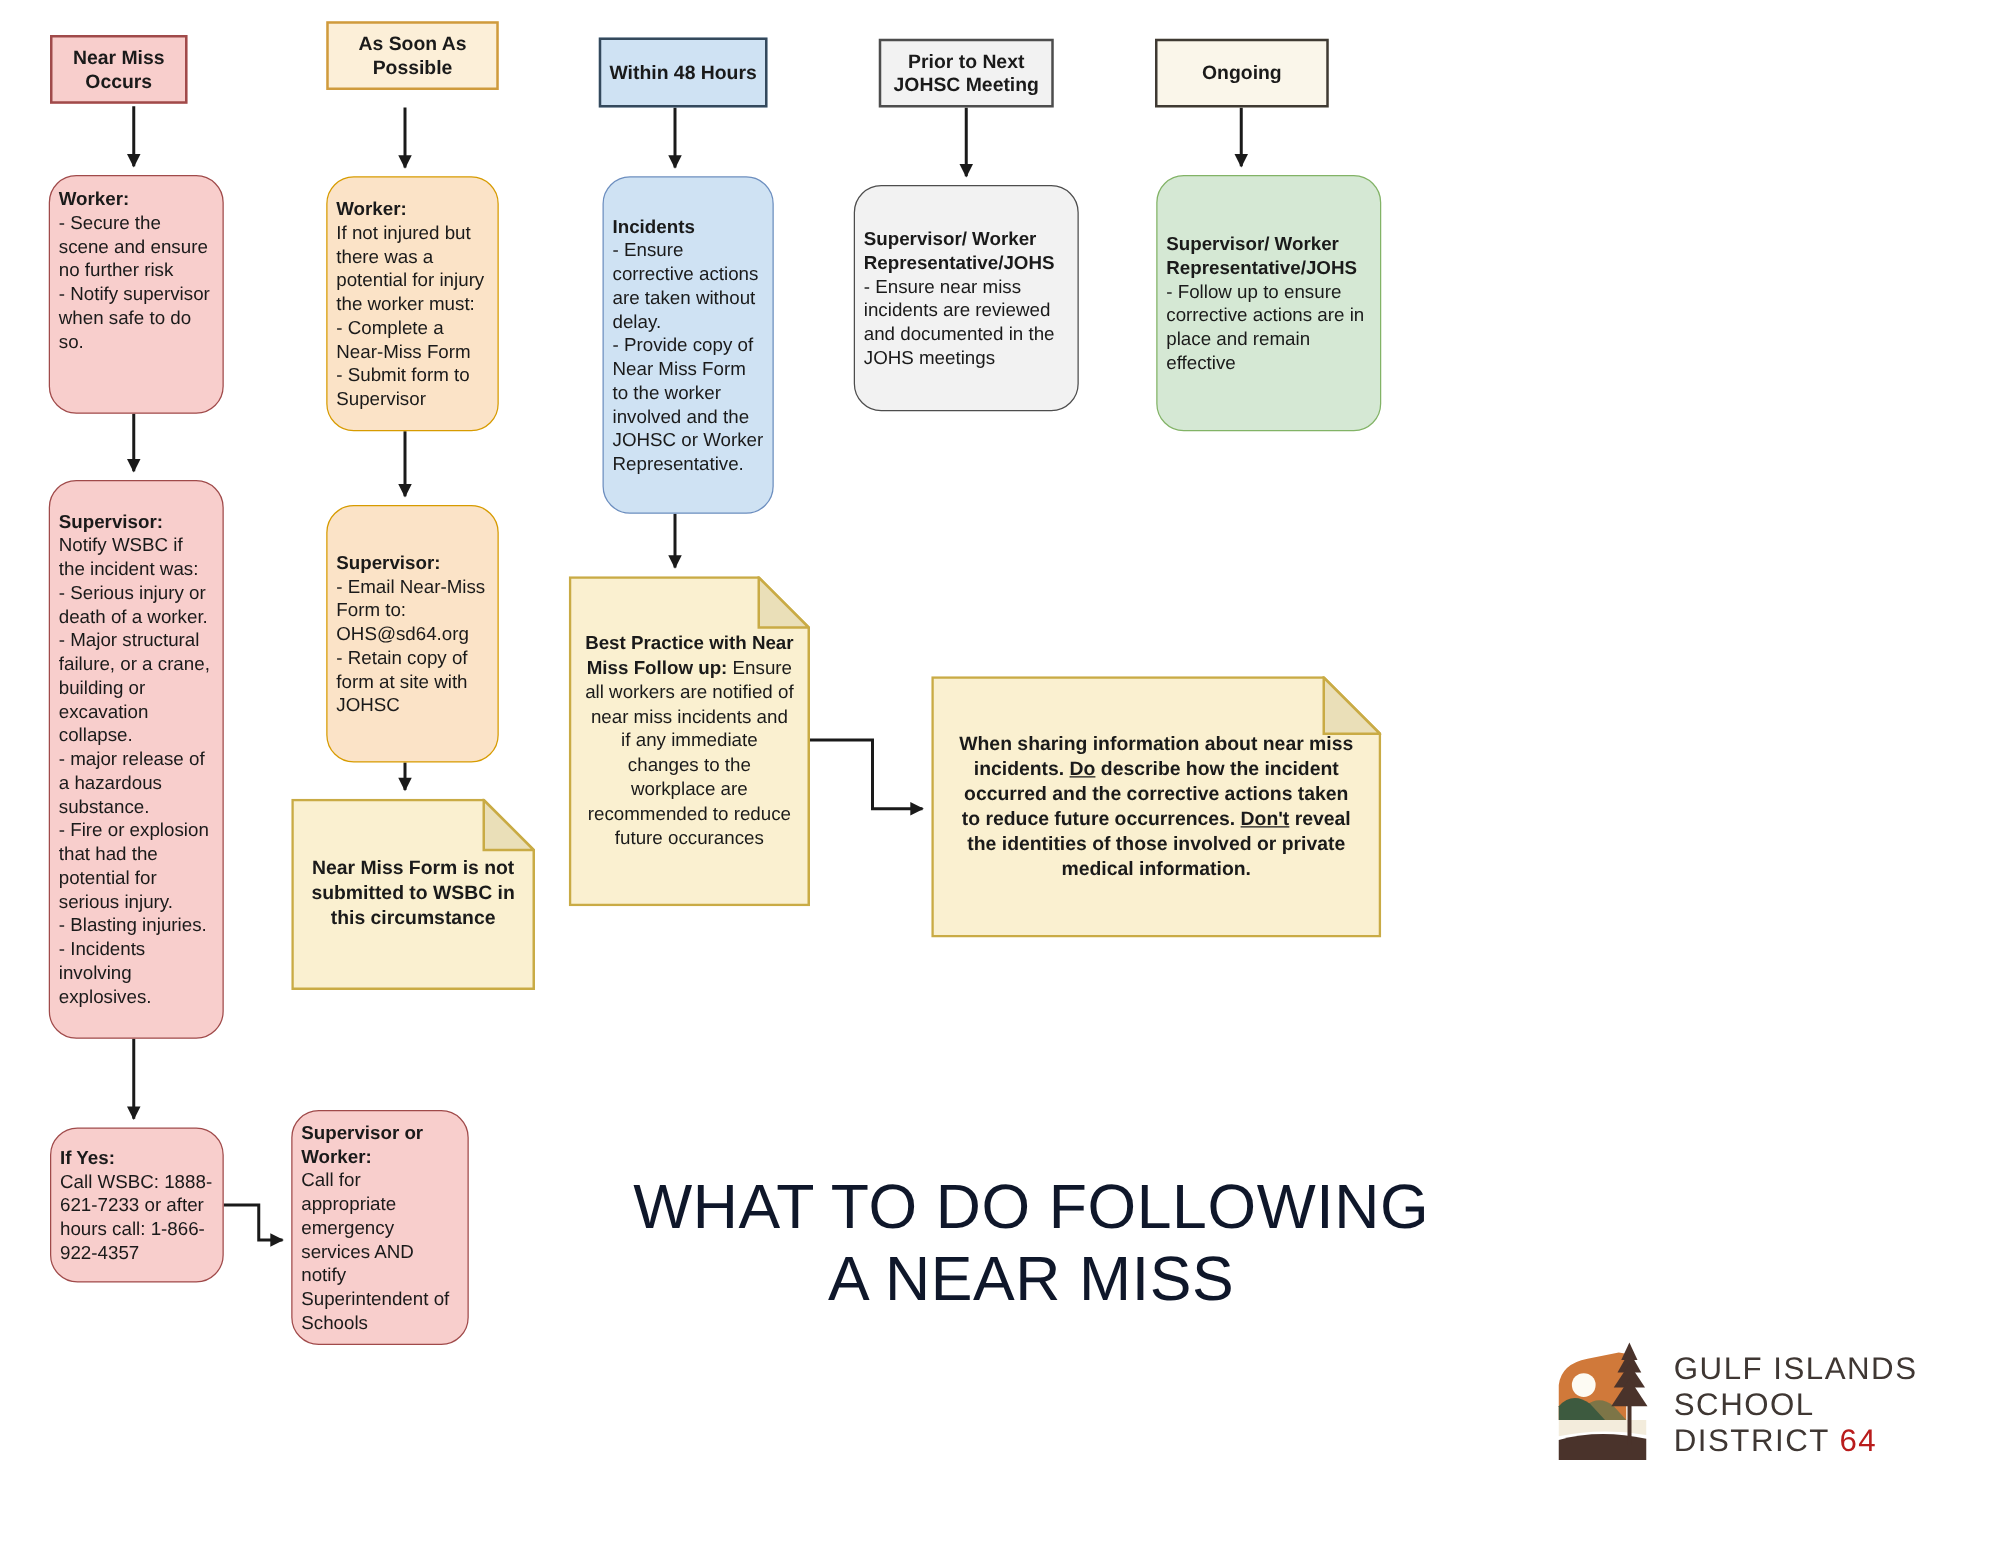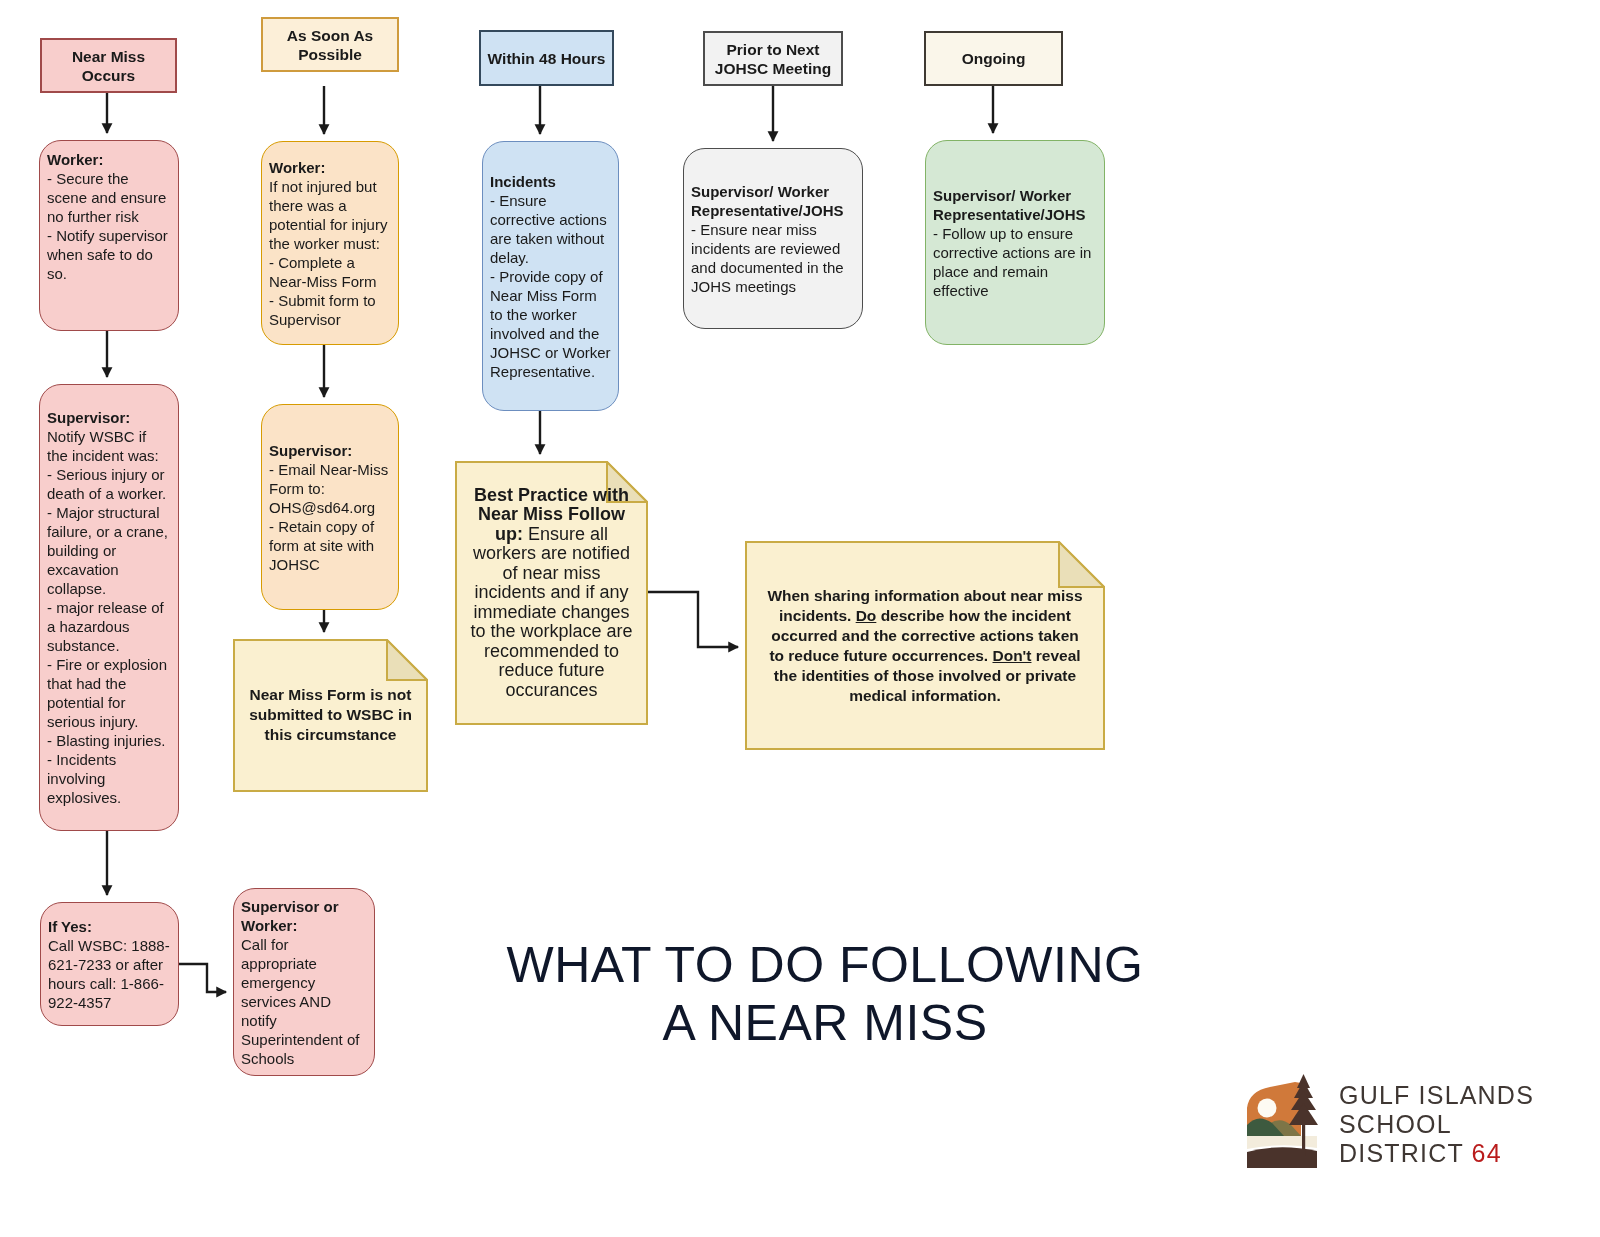--- a/index.html
+++ b/index.html
@@ -72,21 +72,21 @@
       <path d="M324,345 V397" marker-end="url(#ah)"></path>
       <path d="M324,610 V632" marker-end="url(#ah)"></path>
       <path d="M540,86 V134" marker-end="url(#ah)"></path>
       <path d="M540,411 V454" marker-end="url(#ah)"></path>
       <path d="M648,592 H698 V647 H738" marker-end="url(#ah)"></path>
       <path d="M773,86 V141" marker-end="url(#ah)"></path>
       <path d="M993,86 V133" marker-end="url(#ah)"></path>
     </g>
   </svg>
 
-  <div class="box hdr red" style="left:40px;top:38px;width:137px;height:55px;">
+  <div class="box hdr red" style="left:40px;top:28px;width:110px;height:55px;">
     <span>Near Miss Occurs</span>
   </div>
 
   <div class="box bodybox top redbody" style="left:39px;top:140px;width:140px;height:191px;">
     <div class="txt">
       <span class="bt">Worker:</span>
       <span class="bb">- Secure the scene and ensure no further risk
 - Notify supervisor when safe to do so.</span>
     </div>
   </div>
@@ -160,21 +160,21 @@
       <span class="bb">- Ensure corrective actions are taken without delay.
 - Provide copy of Near Miss Form to the worker involved and the JOHSC or Worker Representative.</span>
     </div>
   </div>
 
   <div class="note" style="left:455px;top:461px;width:193px;height:264px;">
     <svg class="nbg" width="193" height="264" viewBox="0 0 193 264">
       <polygon points="1,1 152,1 192,41 192,263 1,263" fill="#faf0d0" stroke="#c9ab45" stroke-width="2"></polygon>
       <polygon points="152,1 152,41 192,41" fill="#eadfb8" stroke="#c9ab45" stroke-width="2"></polygon>
     </svg>
-    <div class="ntxt" style="font-size:18px;line-height:19.5px;">
+    <div class="ntxt" style="font-size:15px;line-height:19.5px;">
       <span><span class="b">Best Practice with Near Miss Follow up:</span><span> Ensure all workers are notified of near miss incidents and if any immediate changes to the workplace are recommended to reduce future occurances</span></span>
     </div>
   </div>
 
   <div class="box hdr gryh" style="left:703px;top:31px;width:140px;height:55px;">
     <span>Prior to Next JOHSC Meeting</span>
   </div>
 
   <div class="box bodybox gryb" style="left:683px;top:148px;width:180px;height:181px;">
     <div class="txt">

